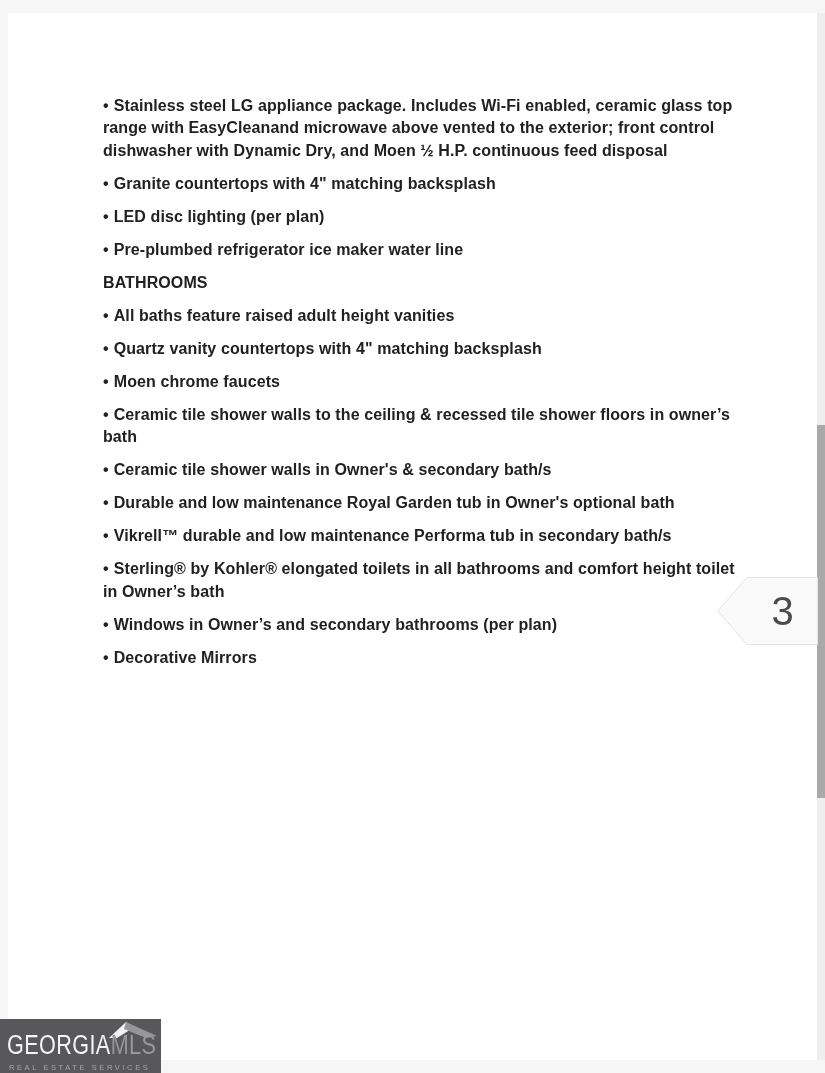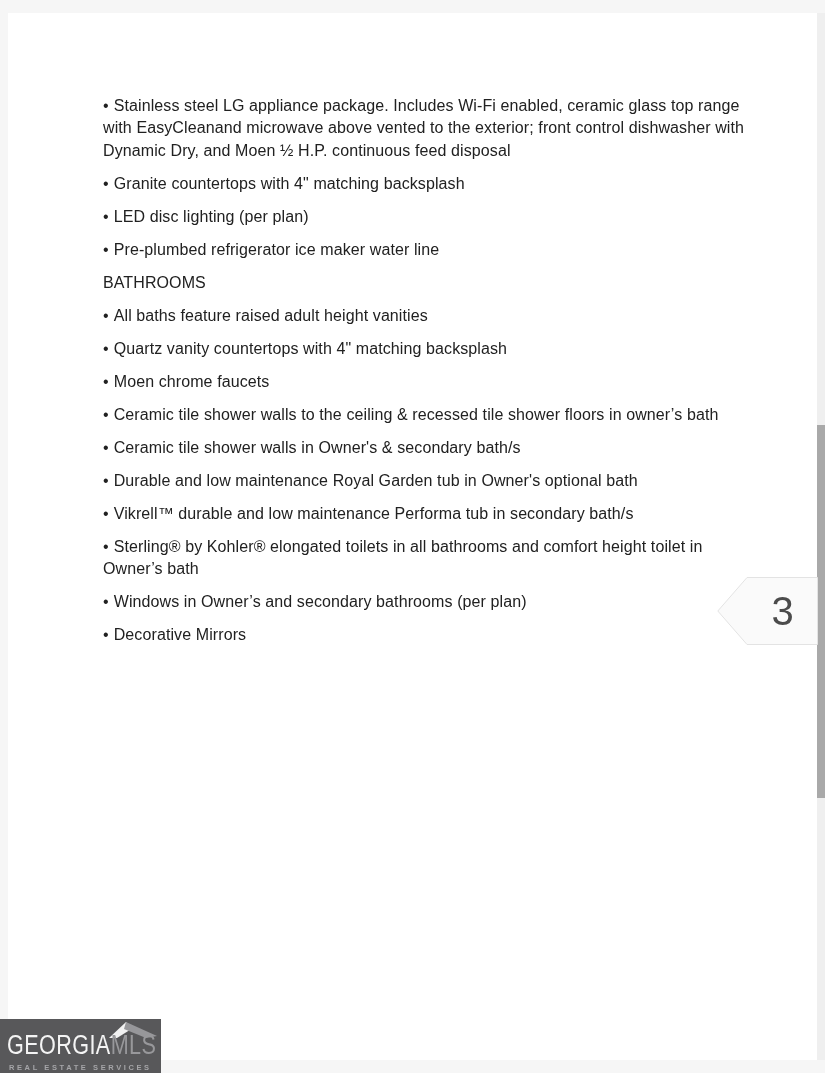--- a/index.html
+++ b/index.html
@@ -10,20 +10,21 @@
   }
   
   .sheet{
     position:absolute;left:8px;top:13px;width:809px;height:1047px;
     background:#ffffff;
   }
   
   .content{
     position:absolute;left:103px;top:95px;width:645px;
     color:#212121;
+    font-weight:bold;
   }
   .content p{
     margin:0 0 10.6px 0;
     font-size:16px;line-height:22.4px;
     letter-spacing:0.1px;
   }
   .bullet{margin-right:5px;}
   
   .scroll-track{
     position:absolute;right:0;top:13px;width:8px;height:1047px;
@@ -51,21 +52,21 @@
   .logo .wordmark{
     position:absolute;left:7px;top:13px;white-space:nowrap;
     transform:scaleX(0.80);transform-origin:left center;
     font-size:27px;font-weight:400;letter-spacing:0.5px;line-height:27px;
   }
   .logo .word-primary{color:#f4f4f4;}
   .logo .word-secondary{color:#98989b;}
   .logo .roof{position:absolute;left:100px;top:1px;}
   .logo .tagline{
     position:absolute;left:9px;top:44px;white-space:nowrap;
-    font-size:7.5px;letter-spacing:2.6px;color:#a5a5a8;font-weight:700;
+    font-size:7.5px;letter-spacing:2.6px;color:#a5a5a8;font-weight:400;
   }
 </style>
 </head>
 <body>
 
 <div class="sheet"></div>
 
 <div class="content">
 
     <p class="item-bullet"><span class="bullet">•</span><span>Stainless steel LG appliance package. Includes Wi-Fi enabled, ceramic glass top range with EasyCleanand microwave above vented to the exterior; front control dishwasher with Dynamic Dry, and Moen ½ H.P. continuous feed disposal</span></p>

